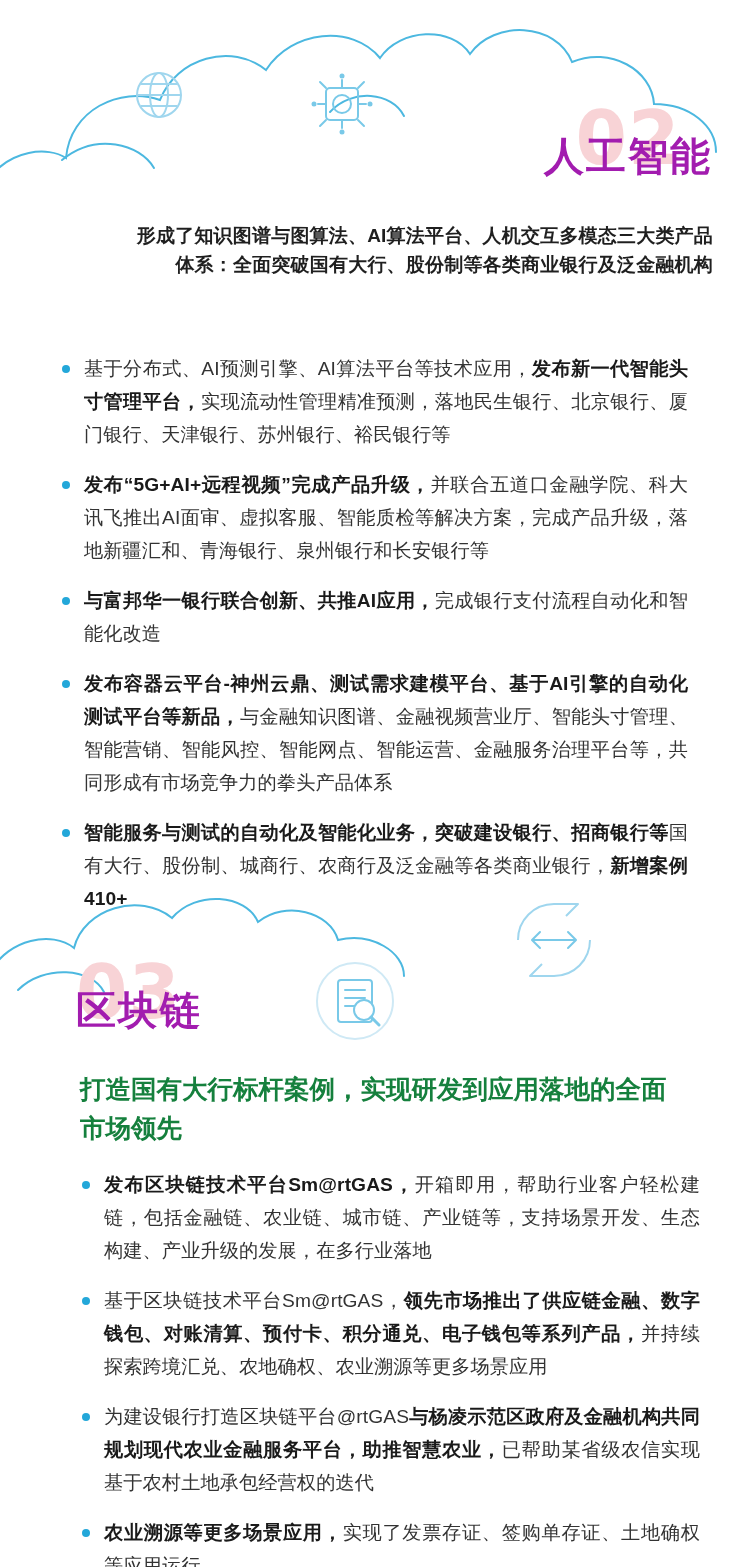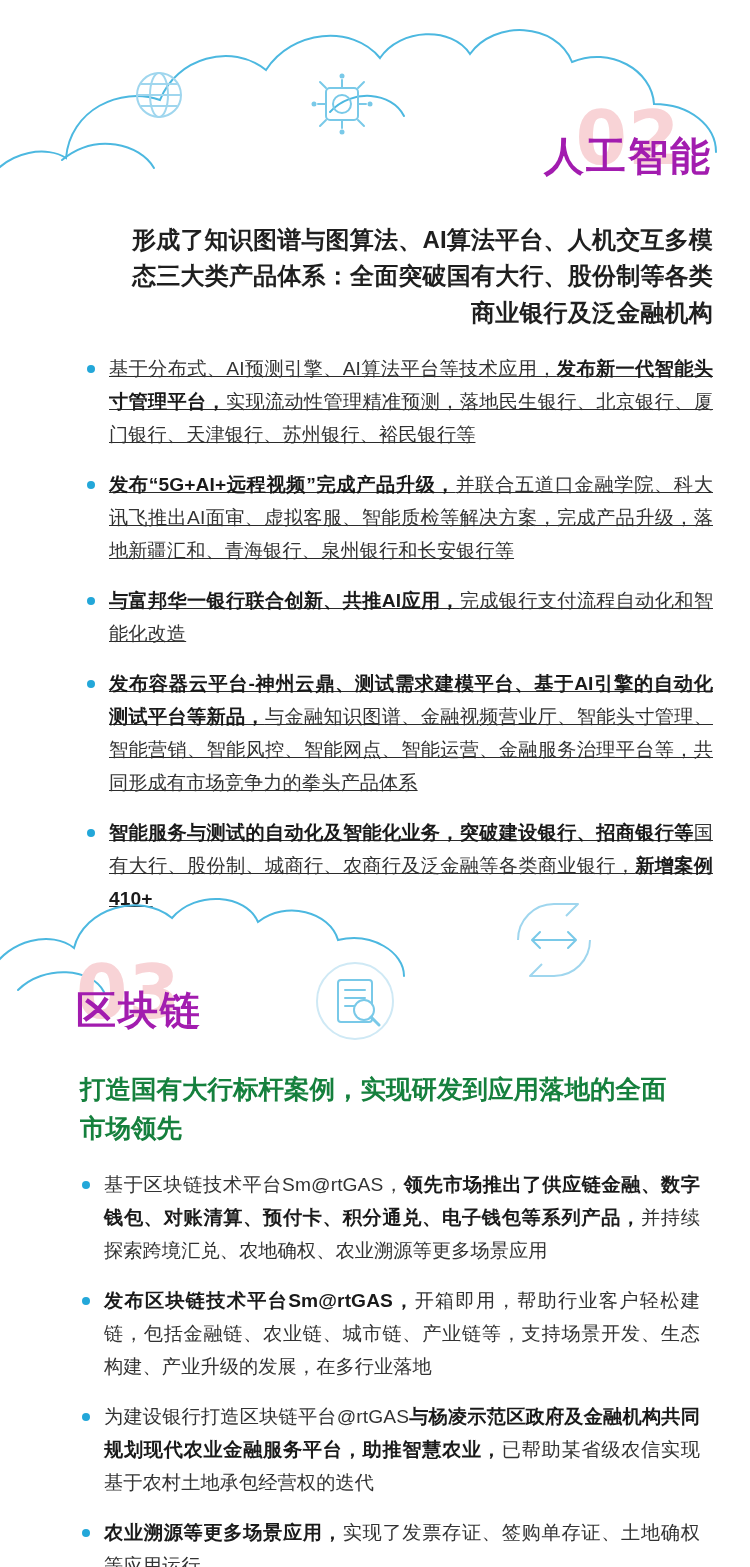--- a/index.html
+++ b/index.html
@@ -61,21 +61,21 @@
     line-height: 1.05;
     margin-top: -34px;
     position: relative;
   }
   .sec02-lead {
     position: absolute;
     left: 128px;
     top: 222px;
     width: 585px;
     text-align: right;
-    font-size: 24px;
+    font-size: 19px;
     line-height: 1.52;
     font-weight: bold;
     color: #1f1f1f;
     letter-spacing: 0.2px;
   }
 
   ul.bullets {
     list-style: none;
     margin: 0;
     padding: 0;
@@ -97,24 +97,23 @@
     top: 13px;
     width: 8px;
     height: 8px;
     border-radius: 50%;
     background: #23a7d9;
   }
   .b { font-weight: bold; color: #1a1a1a; }
 
   .sec02-list {
     position: absolute;
-    left: 81px;
+    left: 56px;
     top: 352px;
     width: 632px;
-    text-decoration: underline;
   }
 
   
   .section-03 {
     position: absolute;
     left: 0;
     top: 0;
     width: 750px;
   }
   .sec03-head {
@@ -233,26 +232,26 @@
   <div class="section-03">
     <div class="sec03-head">
       <div class="big-num">03</div>
       <div class="sec-title">区块链</div>
     </div>
 
     <div class="sec03-lead">打造国有大行标杆案例，实现研发到应用落地的全面市场领先</div>
 
     <ul class="bullets sec03-list">
       <li>
+        <span class="b">发布区块链技术平台Sm@rtGAS，</span><span>开箱即用，帮助行业客户轻松建链，包括金融链、农业链、城市链、产业链等，支持场景开发、生态构建、产业升级的发展，在多行业落地</span>
+      </li>
+      <li>
         <span>基于区块链技术平台Sm@rtGAS，</span><span class="b">领先市场推出了供应链金融、数字钱包、对账清算、预付卡、积分通兑、电子钱包等系列产品，</span><span>并持续探索跨境汇兑、农地确权、农业溯源等更多场景应用</span>
       </li>
       <li>
-        <span class="b">发布区块链技术平台Sm@rtGAS，</span><span>开箱即用，帮助行业客户轻松建链，包括金融链、农业链、城市链、产业链等，支持场景开发、生态构建、产业升级的发展，在多行业落地</span>
-      </li>
-      <li>
         <span>为建设银行打造区块链平台@rtGAS</span><span class="b">与杨凌示范区政府及金融机构共同规划现代农业金融服务平台，助推智慧农业，</span><span>已帮助某省级农信实现基于农村土地承包经营权的迭代</span>
       </li>
       <li>
         <span class="b">农业溯源等更多场景应用，</span><span>实现了发票存证、签购单存证、土地确权等应用运行</span>
       </li>
     </ul>
   </div>
 
 </div>
 

